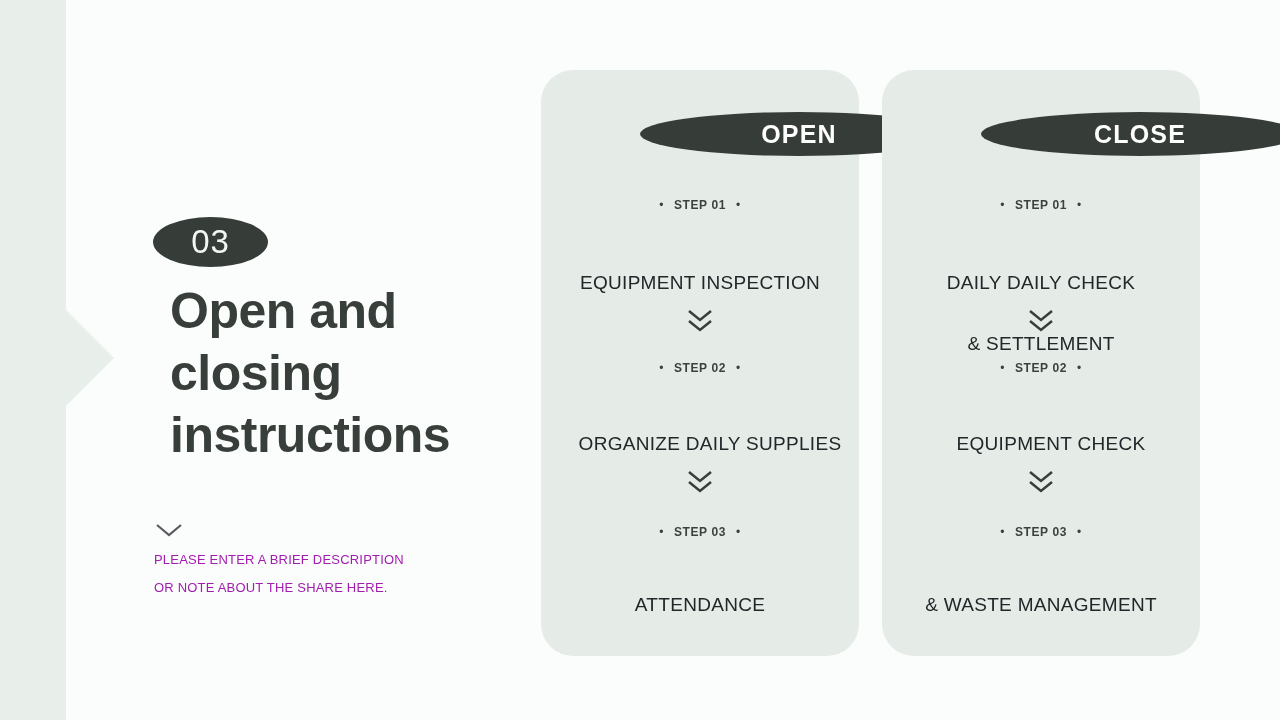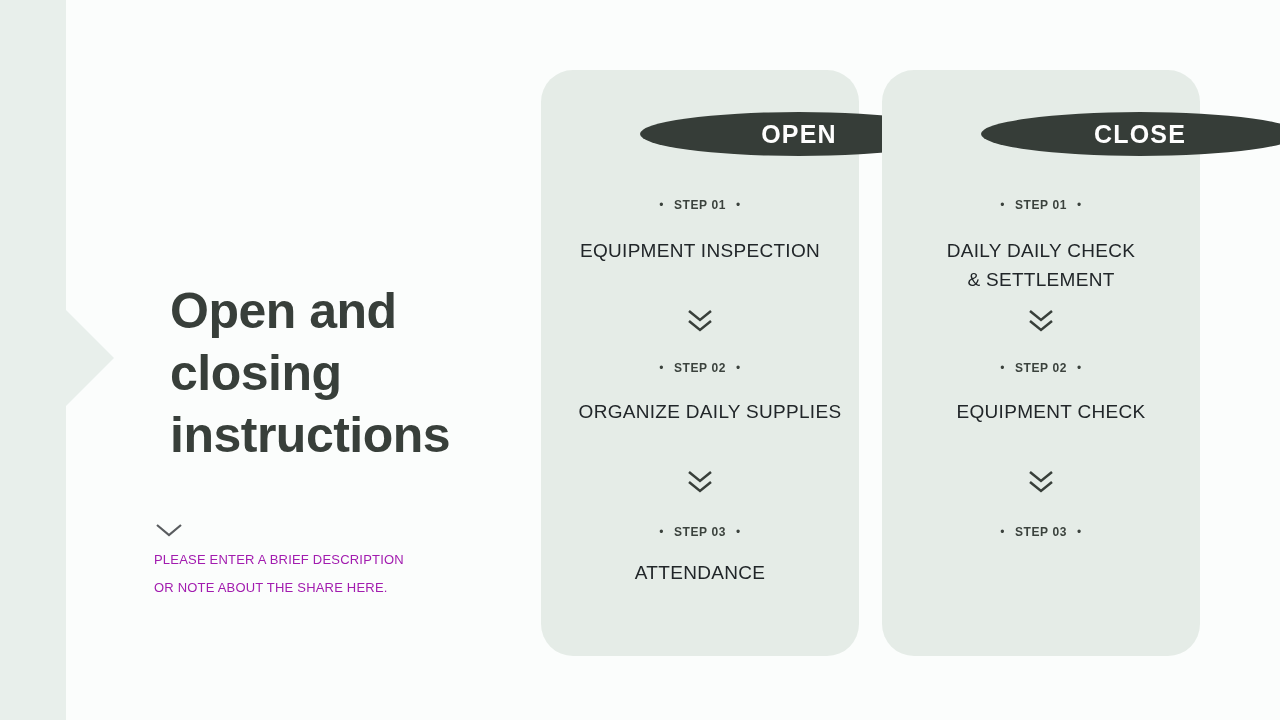--- a/index.html
+++ b/index.html
@@ -106,37 +106,40 @@
   .lbl-1 { top: 122px; }
   .lbl-2 { top: 285px; }
   .lbl-3 { top: 449px; }
 
   .step-text {
     font-size: 19px;
     color: #212629;
     line-height: 29px;
     letter-spacing: 0.3px;
   }
-  .step-text span { display: block; }
+  .step-text span { display: block; margin-top: 32px; }
   .txt-1 { top: 166px; }
   .txt-2 { top: 327px; padding-left: 20px; }
   .txt-3 { top: 488px; }
 
   .divider { display: flex; justify-content: center; }
   .div-1 { top: 238px; }
   .div-2 { top: 399px; }
 </style>
 </head>
 <body>
 
 <div class="slide">
 
   <div class="accent-bar"></div>
   <div class="accent-arrow"></div>
 
+  <div class="section-badge">
+    <span>03</span>
+  </div>
 
   <h1 class="page-title">
     <span>Open and</span>
     <span>closing</span>
     <span>instructions</span>
   </h1>
 
   <div class="desc-chevron">
     <svg width="32" height="18" viewBox="0 0 32 18">
       <polyline points="4,4 16,14 28,4" fill="none" stroke="#595c5f" stroke-width="2.2"></polyline>
@@ -220,16 +223,17 @@
       <svg width="34" height="26" viewBox="0 0 34 26">
         <polyline points="6,3 17,12 28,3" fill="none" stroke="#383f3a" stroke-width="2.5"></polyline>
         <polyline points="6,13 17,22 28,13" fill="none" stroke="#383f3a" stroke-width="2.5"></polyline>
       </svg>
     </div>
 
     <div class="step-label lbl-3">
       <span class="bullet">•</span><span>STEP 03</span><span class="bullet">•</span>
     </div>
     <div class="step-text txt-3">
+      <span>&amp; WASTE MANAGEMENT</span>
     </div>
   </section>
 
 </div>
 
 </body></html>

